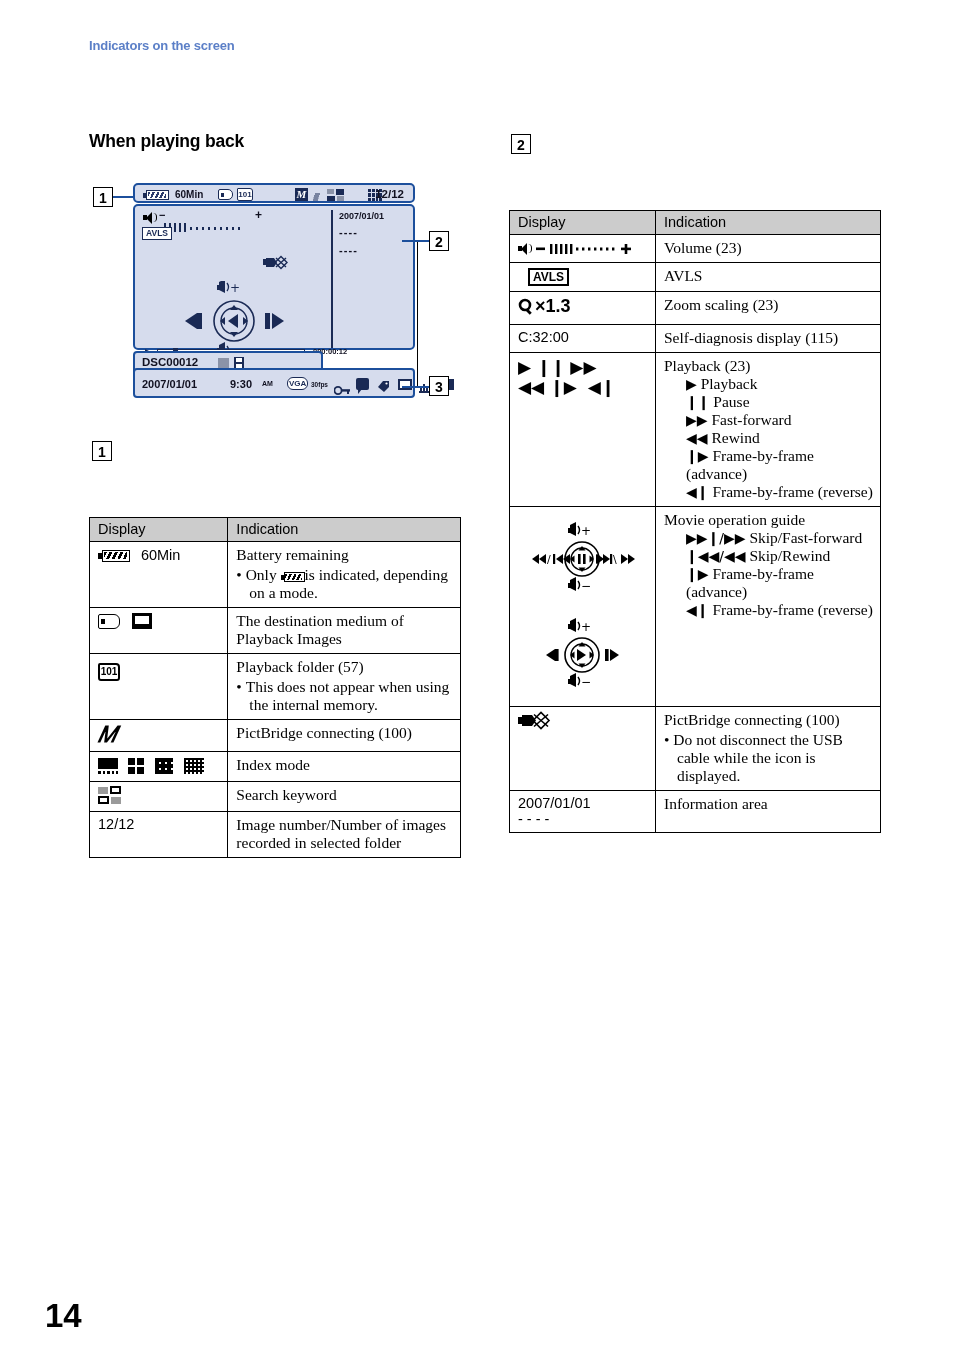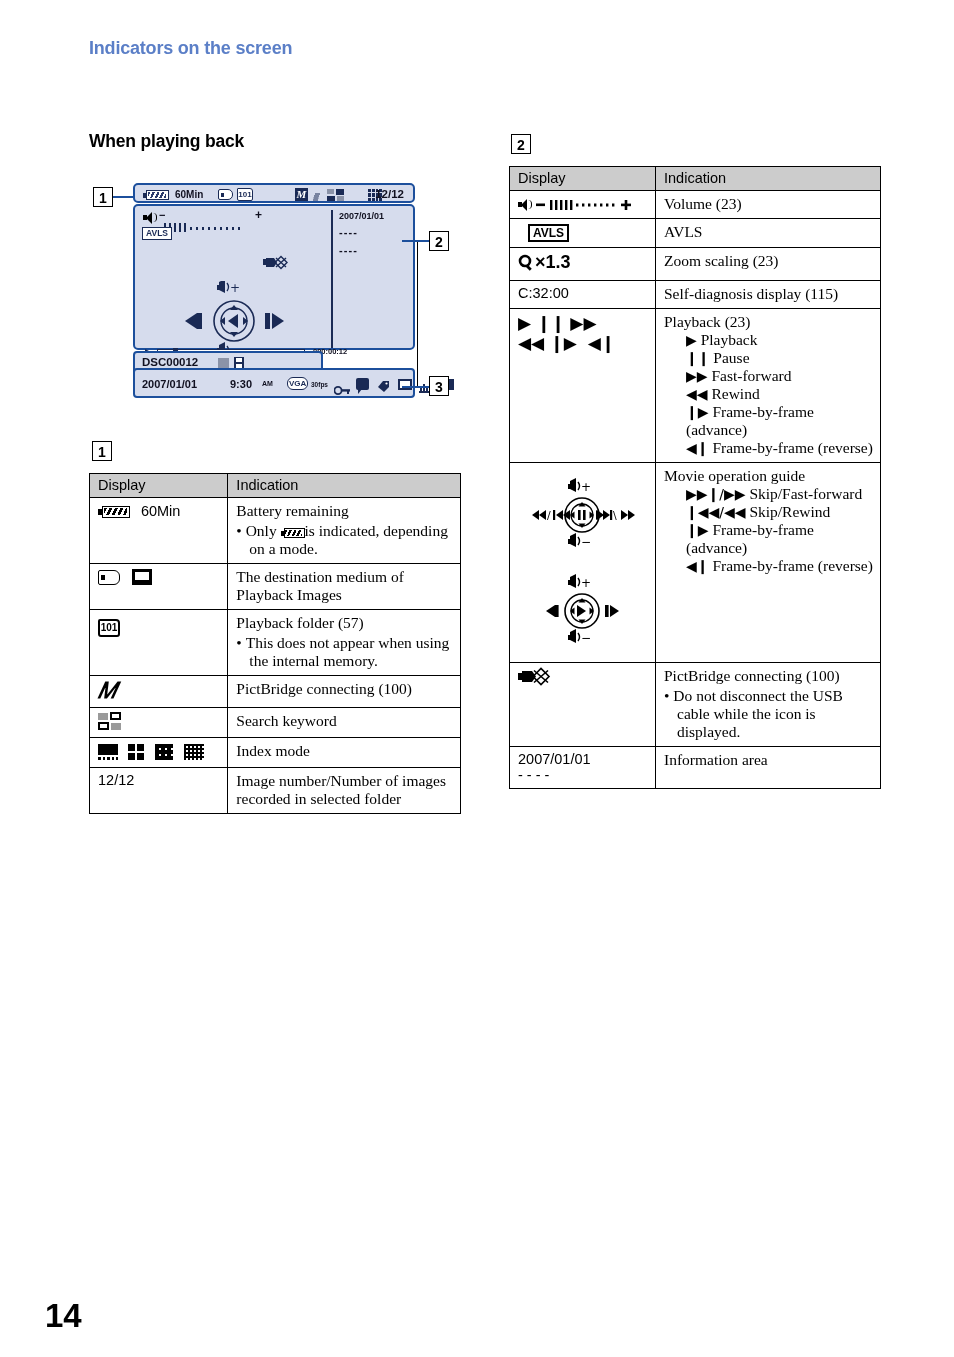--- a/index.html
+++ b/index.html
@@ -16,21 +16,21 @@
     overflow: hidden;
   }
 
   
   .page-header {
     position: absolute;
     left: 89px;
     top: 38px;
     font-family: "Liberation Sans", sans-serif;
     font-weight: bold;
-    font-size: 18px;
+    font-size: 13px;
     color: #5b7fc7;
     letter-spacing: -0.2px;
   }
 
   
   .section-title {
     position: absolute;
     left: 89px;
     top: 131px;
     font-family: "Liberation Sans", sans-serif;
@@ -247,20 +247,21 @@
   .scr-ico { position:absolute; left:263px; top:4px; width:14px; height:11px; border:2px solid #1a2a55; box-sizing:border-box; background:#fff;}
   .hist-ico { position:absolute; left:284px; top:4px; width:14px; height:11px; }
   .full-ico { position:absolute; left:305px; top:4px; width:14px; height:11px; border:2px solid #1a2a55; box-sizing:border-box; background:#1a2a55;}
 
   
   .tbl {
     position: absolute;
     border-collapse: collapse;
     font-family: "Liberation Serif", serif;
     font-size: 15.5px;
+    margin-top: 44px;
   }
   .tbl td, .tbl th {
     border: 1.4px solid #000;
     vertical-align: top;
     padding: 4px 7px 5px 8px;
     box-sizing: border-box;
   }
   .tbl th {
     background: #cccccc;
     font-family: "Liberation Sans", sans-serif;
@@ -571,46 +572,46 @@
 
   <tr>
     <td class="col-display">
       <span class="tpict">𝑀</span>
     </td>
     <td class="col-ind">PictBridge connecting (100)</td>
   </tr>
 
   <tr>
     <td class="col-display">
-      <span class="tkw">
-        <i style="left:0;top:1px;width:10px;height:7px;background:#9a9a9a;"></i>
-        <i style="left:12px;top:0;width:11px;height:8px;background:#000;"></i>
-        <i style="left:14px;top:2px;width:7px;height:4px;background:#fff;"></i>
-        <i style="left:0;top:10px;width:11px;height:8px;background:#000;"></i>
-        <i style="left:2px;top:12px;width:7px;height:4px;background:#fff;"></i>
-        <i style="left:13px;top:11px;width:10px;height:7px;background:#9a9a9a;"></i>
-      </span>
-    </td>
-    <td class="col-ind">Search keyword</td>
-  </tr>
-
-  <tr>
-    <td class="col-display">
       <span class="tidx">
         <i style="left:0;top:2px;width:20px;height:11px;background:#000;"></i>
         <i style="left:0;top:15px;width:20px;height:3px;background:repeating-linear-gradient(to right,#000 0 2.5px,#fff 2.5px 4.5px);"></i>
         <i style="left:30px;top:2px;width:7px;height:7px;background:#000;"></i>
         <i style="left:39px;top:2px;width:7px;height:7px;background:#000;"></i>
         <i style="left:30px;top:11px;width:7px;height:7px;background:#000;"></i>
         <i style="left:39px;top:11px;width:7px;height:7px;background:#000;"></i>
         <i style="left:57px;top:2px;width:18px;height:16px;background:repeating-linear-gradient(to right,#000 0 4px,#fff 4px 6px),repeating-linear-gradient(to bottom,#000 0 4px,#fff 4px 6px);background-blend-mode:multiply;"></i>
         <i style="left:86px;top:2px;width:20px;height:16px;background:repeating-linear-gradient(to right,#000 0 2.5px,#fff 2.5px 4px),repeating-linear-gradient(to bottom,#000 0 2.5px,#fff 2.5px 4px);background-blend-mode:multiply;"></i>
       </span>
     </td>
     <td class="col-ind">Index mode</td>
+  </tr>
+
+  <tr>
+    <td class="col-display">
+      <span class="tkw">
+        <i style="left:0;top:1px;width:10px;height:7px;background:#9a9a9a;"></i>
+        <i style="left:12px;top:0;width:11px;height:8px;background:#000;"></i>
+        <i style="left:14px;top:2px;width:7px;height:4px;background:#fff;"></i>
+        <i style="left:0;top:10px;width:11px;height:8px;background:#000;"></i>
+        <i style="left:2px;top:12px;width:7px;height:4px;background:#fff;"></i>
+        <i style="left:13px;top:11px;width:10px;height:7px;background:#9a9a9a;"></i>
+      </span>
+    </td>
+    <td class="col-ind">Search keyword</td>
   </tr>
 
   <tr>
     <td class="col-display mono-s">12/12</td>
     <td class="col-ind">Image number/Number of images recorded in selected folder</td>
   </tr>
 </tbody>
   </table>
 
 <div class="callout" style="left:511px; top:134px;">2</div>

